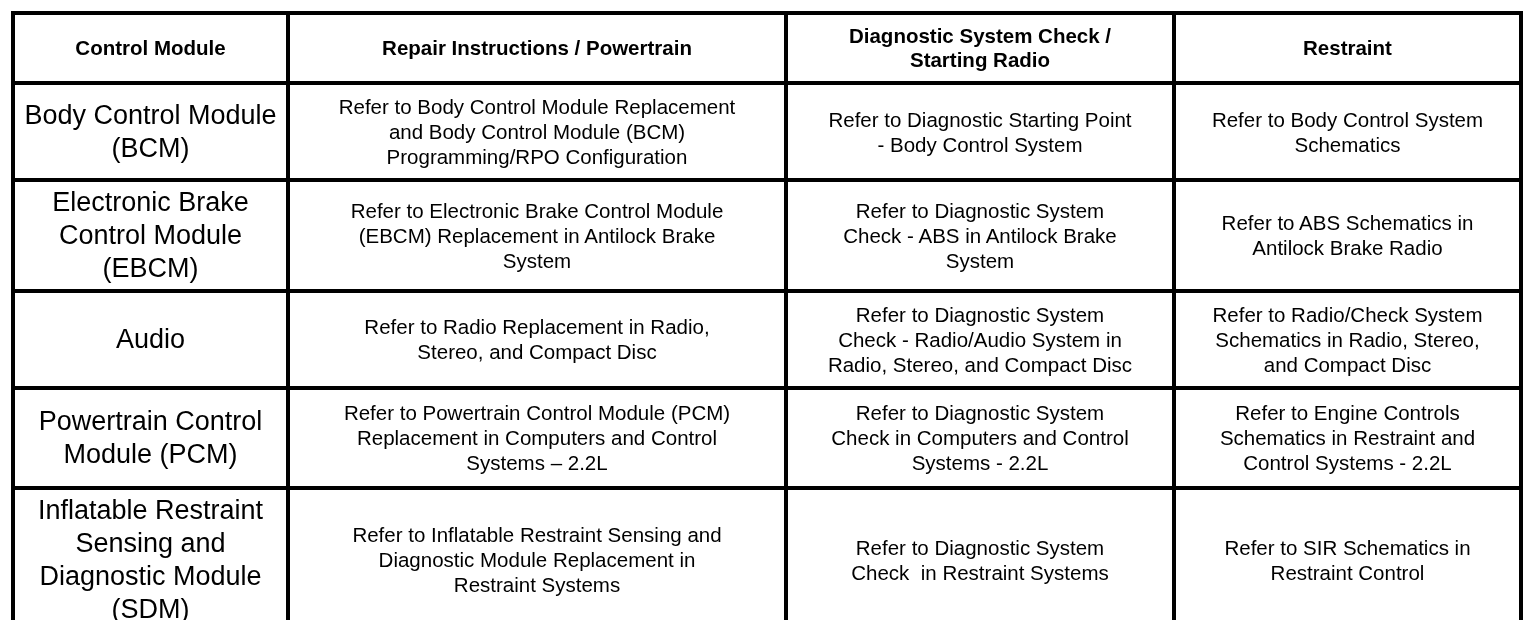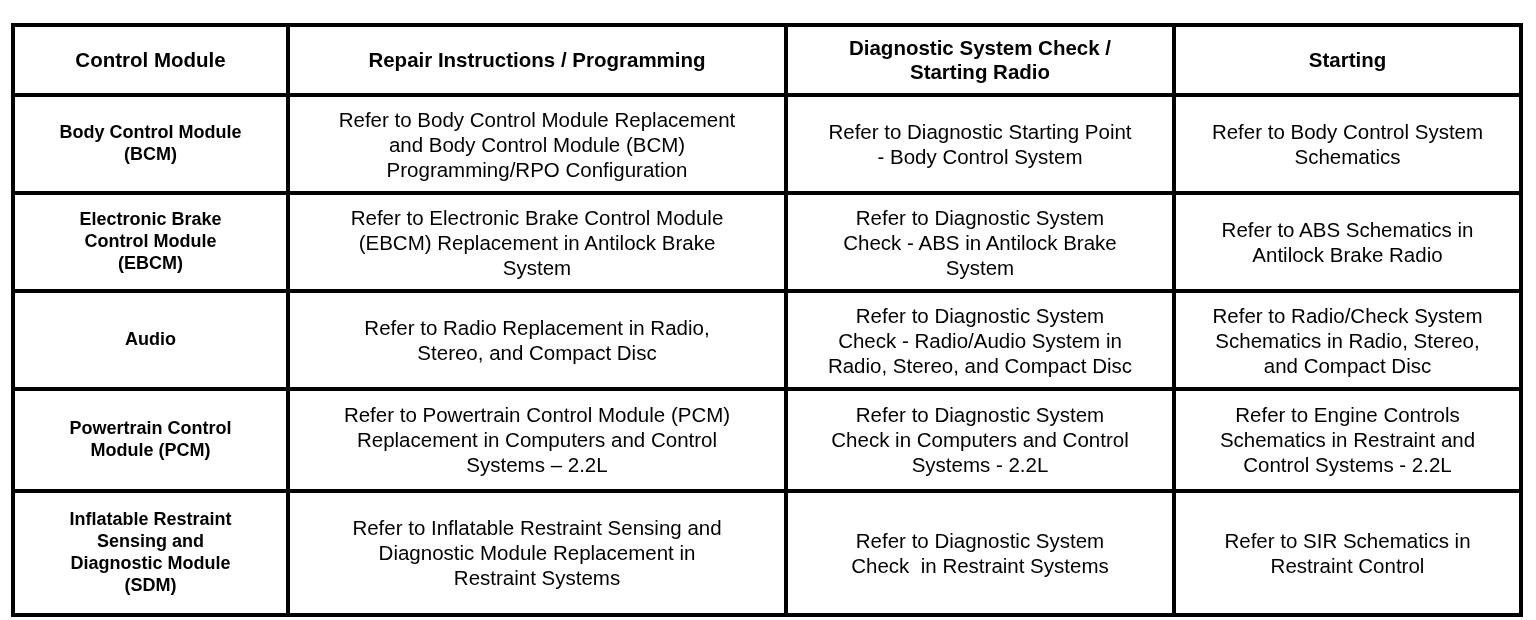--- a/index.html
+++ b/index.html
@@ -11,21 +11,21 @@
     width: 1536px;
     height: 620px;
     font-family: "Liberation Sans", sans-serif;
     color: #000000;
     overflow: hidden;
   }
 
   #table-wrap {
     position: absolute;
     left: 11px;
-    top: 23px;
+    top: 11px;
     width: 1508px;
     height: 442px;
     box-sizing: border-box;
   }
 
   table.module-table {
     width: 1508px;
     height: 594px;
     border-collapse: collapse;
     table-layout: fixed;
@@ -60,40 +60,40 @@
     font-size: 20.5px;
     line-height: 1.22;
   }
 
   tbody tr.r-bcm  td { height: 97px; }
   tbody tr.r-ebcm td { height: 97px; }
   tbody tr.r-radio td { height: 97px; }
   tbody tr.r-pcm  td { height: 100px; }
   tbody tr.r-sdm  td { height: 123px; }
 
-  td.module-name { font-size: 18px; font-weight: bold; }
+  td.module-name { font-size: 27px; }
 </style>
 </head>
 <body>
 
 <div id="table-wrap">
   <table class="module-table">
     <colgroup>
       <col class="c1">
         <col class="c2">
         <col class="c3">
         <col class="c4">
     </colgroup>
     <thead>
       <tr>
         <th>Control Module</th>
-        <th>Repair Instructions / Programming</th>
+        <th>Repair Instructions / Powertrain</th>
         <th>Diagnostic System Check /
 Starting Radio</th>
-        <th>Starting</th>
+        <th>Restraint</th>
       </tr>
     </thead>
     <tbody>
       <tr class="r-bcm">
         <td class="module-name">Body Control Module
 (BCM)</td>
         <td>Refer to Body Control Module Replacement
 and Body Control Module (BCM)
 Programming/RPO Configuration</td>
         <td>Refer to Diagnostic Starting Point

